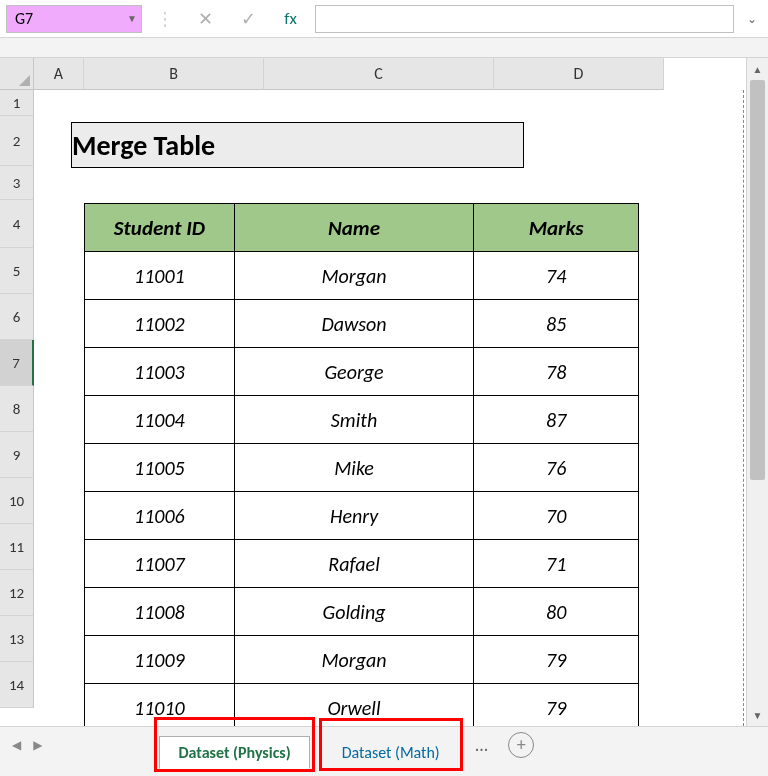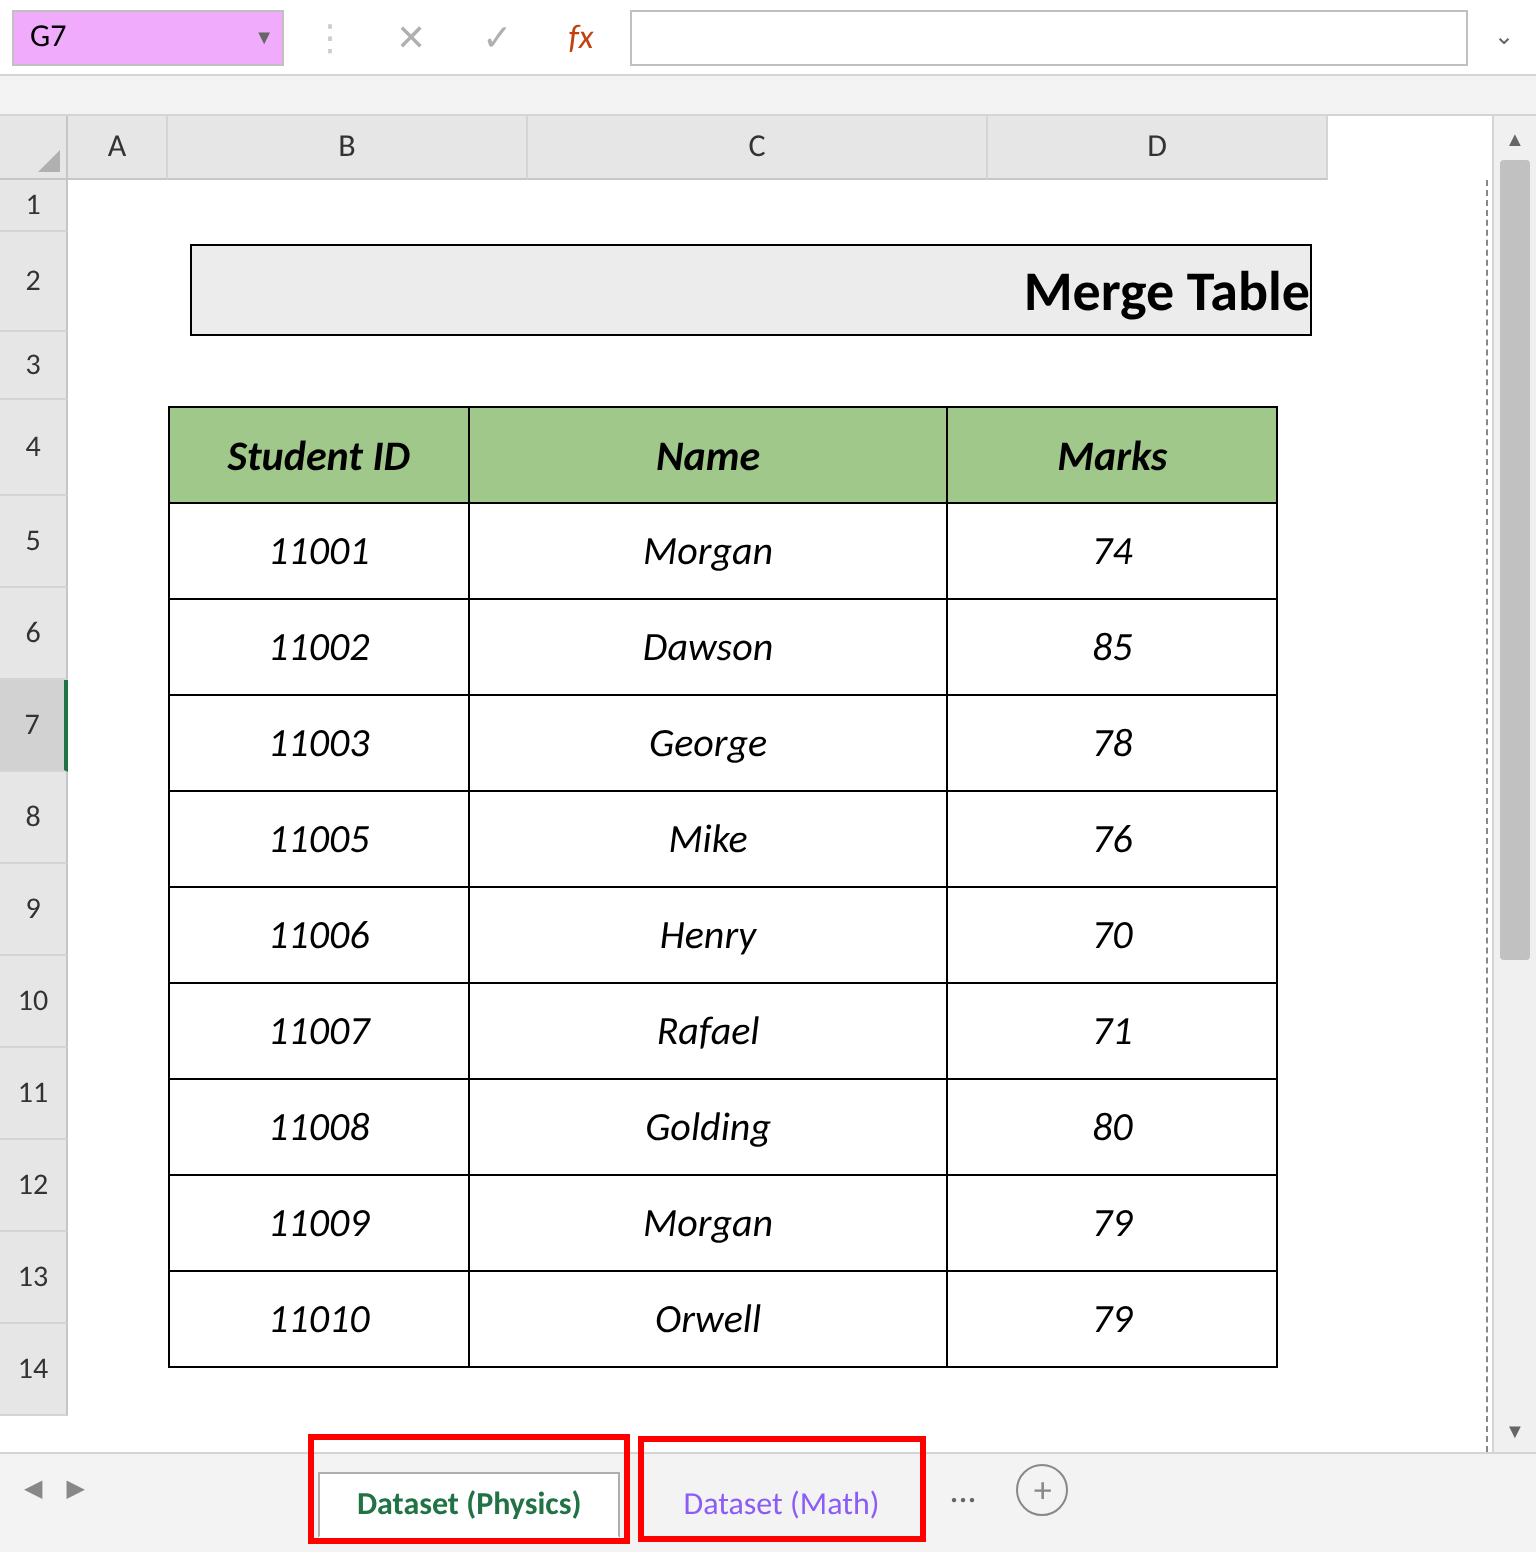--- a/index.html
+++ b/index.html
@@ -39,21 +39,21 @@
       color: #666;
       font-size: 10px;
     }
     .fx-sep { color: #ccc; font-size: 18px; padding: 0 6px; }
     .fx-btn {
       color: #b0b0b0;
       font-size: 18px;
       padding: 0 10px;
       font-weight: normal;
     }
-    .fx-btn.fx { font-style: italic; font-size: 17px; color: #c2410c; }
+    .fx-btn.fx { font-size: 17px; color: #0f766e; }
     .formula-input {
       flex: 1;
       height: 28px;
       border: 1px solid #c0c0c0;
       background: #fff;
       padding: 0 8px;
     }
     .formula-expand {
       width: 20px;
       color: #666;
@@ -141,29 +141,29 @@
       position: absolute;
       left: 8px;
       top: 0;
       right: 24px;
       bottom: 0;
       border-right: 1px dashed #888;
       background: #fff;
     }
     .title-cell {
       position: absolute;
-      left: 61px;
+      left: 37px;
       top: 32px;
-      width: 561px;
+      width: 453px;
       height: 46px;
       background: #ececec;
       border: 1.5px solid #000;
       display: flex;
       align-items: center;
-      justify-content: flex-end;
+      justify-content: flex-start;
       font-size: 28px;
       font-weight: bold;
     }
 
     .data-table {
       position: absolute;
       left: 50px;
       top: 113px;
       width: 555px;
       border-collapse: collapse;
@@ -239,21 +239,21 @@
       top: 2px;
       margin-top: 12px;
     }
     .sheet-tab.active {
       color: #217346;
       font-weight: bold;
       border-bottom: 1px solid #fff;
     }
     .sheet-tab.inactive {
       background: #f3f3f3;
-      color: #8b5cf6;
+      color: #0369a1;
       border: none;
     }
     .highlight-box {
       border: 3px solid #ff0000;
       padding: 2px;
     }
     .tab-ellipsis { font-size: 18px; color: #666; padding: 0 8px; }
     .new-sheet {
       width: 26px;
       height: 26px;
@@ -358,20 +358,25 @@
               <td>11002</td>
               <td>Dawson</td>
               <td>85</td>
             </tr>
             <tr>
               <td>11003</td>
               <td>George</td>
               <td>78</td>
             </tr>
             <tr>
+              <td>11004</td>
+              <td>Smith</td>
+              <td>87</td>
+            </tr>
+            <tr>
               <td>11005</td>
               <td>Mike</td>
               <td>76</td>
             </tr>
             <tr>
               <td>11006</td>
               <td>Henry</td>
               <td>70</td>
             </tr>
             <tr>

